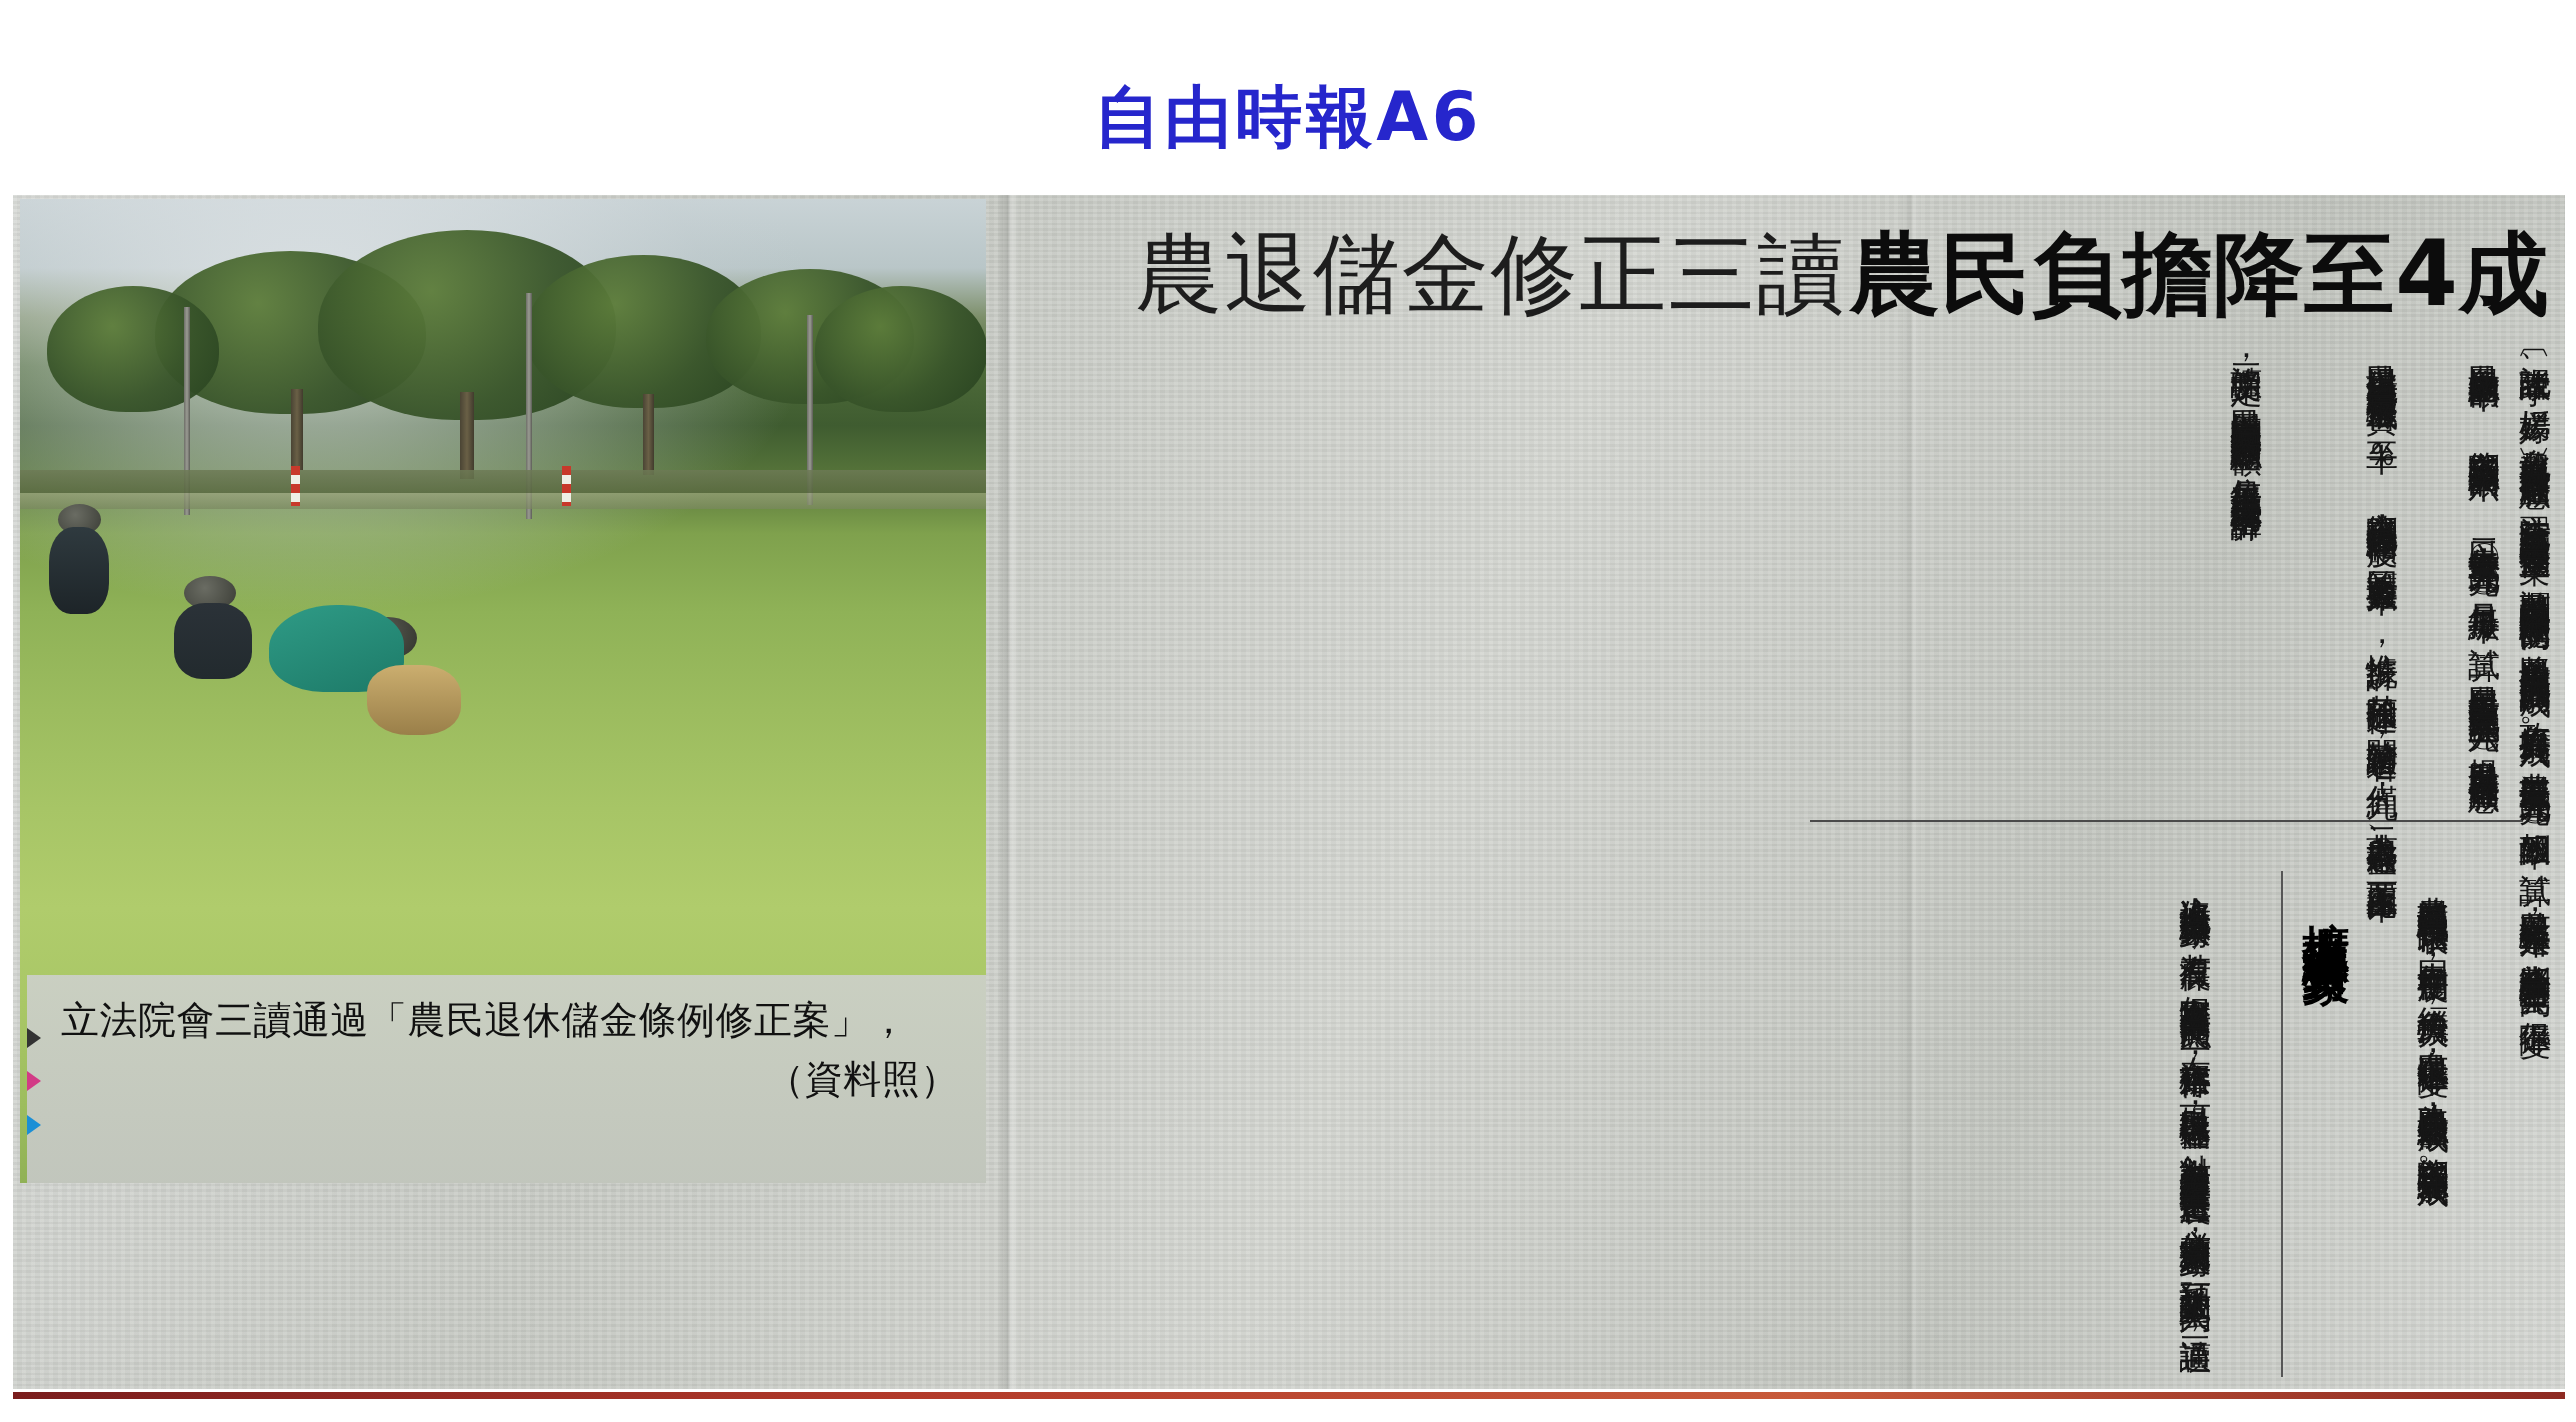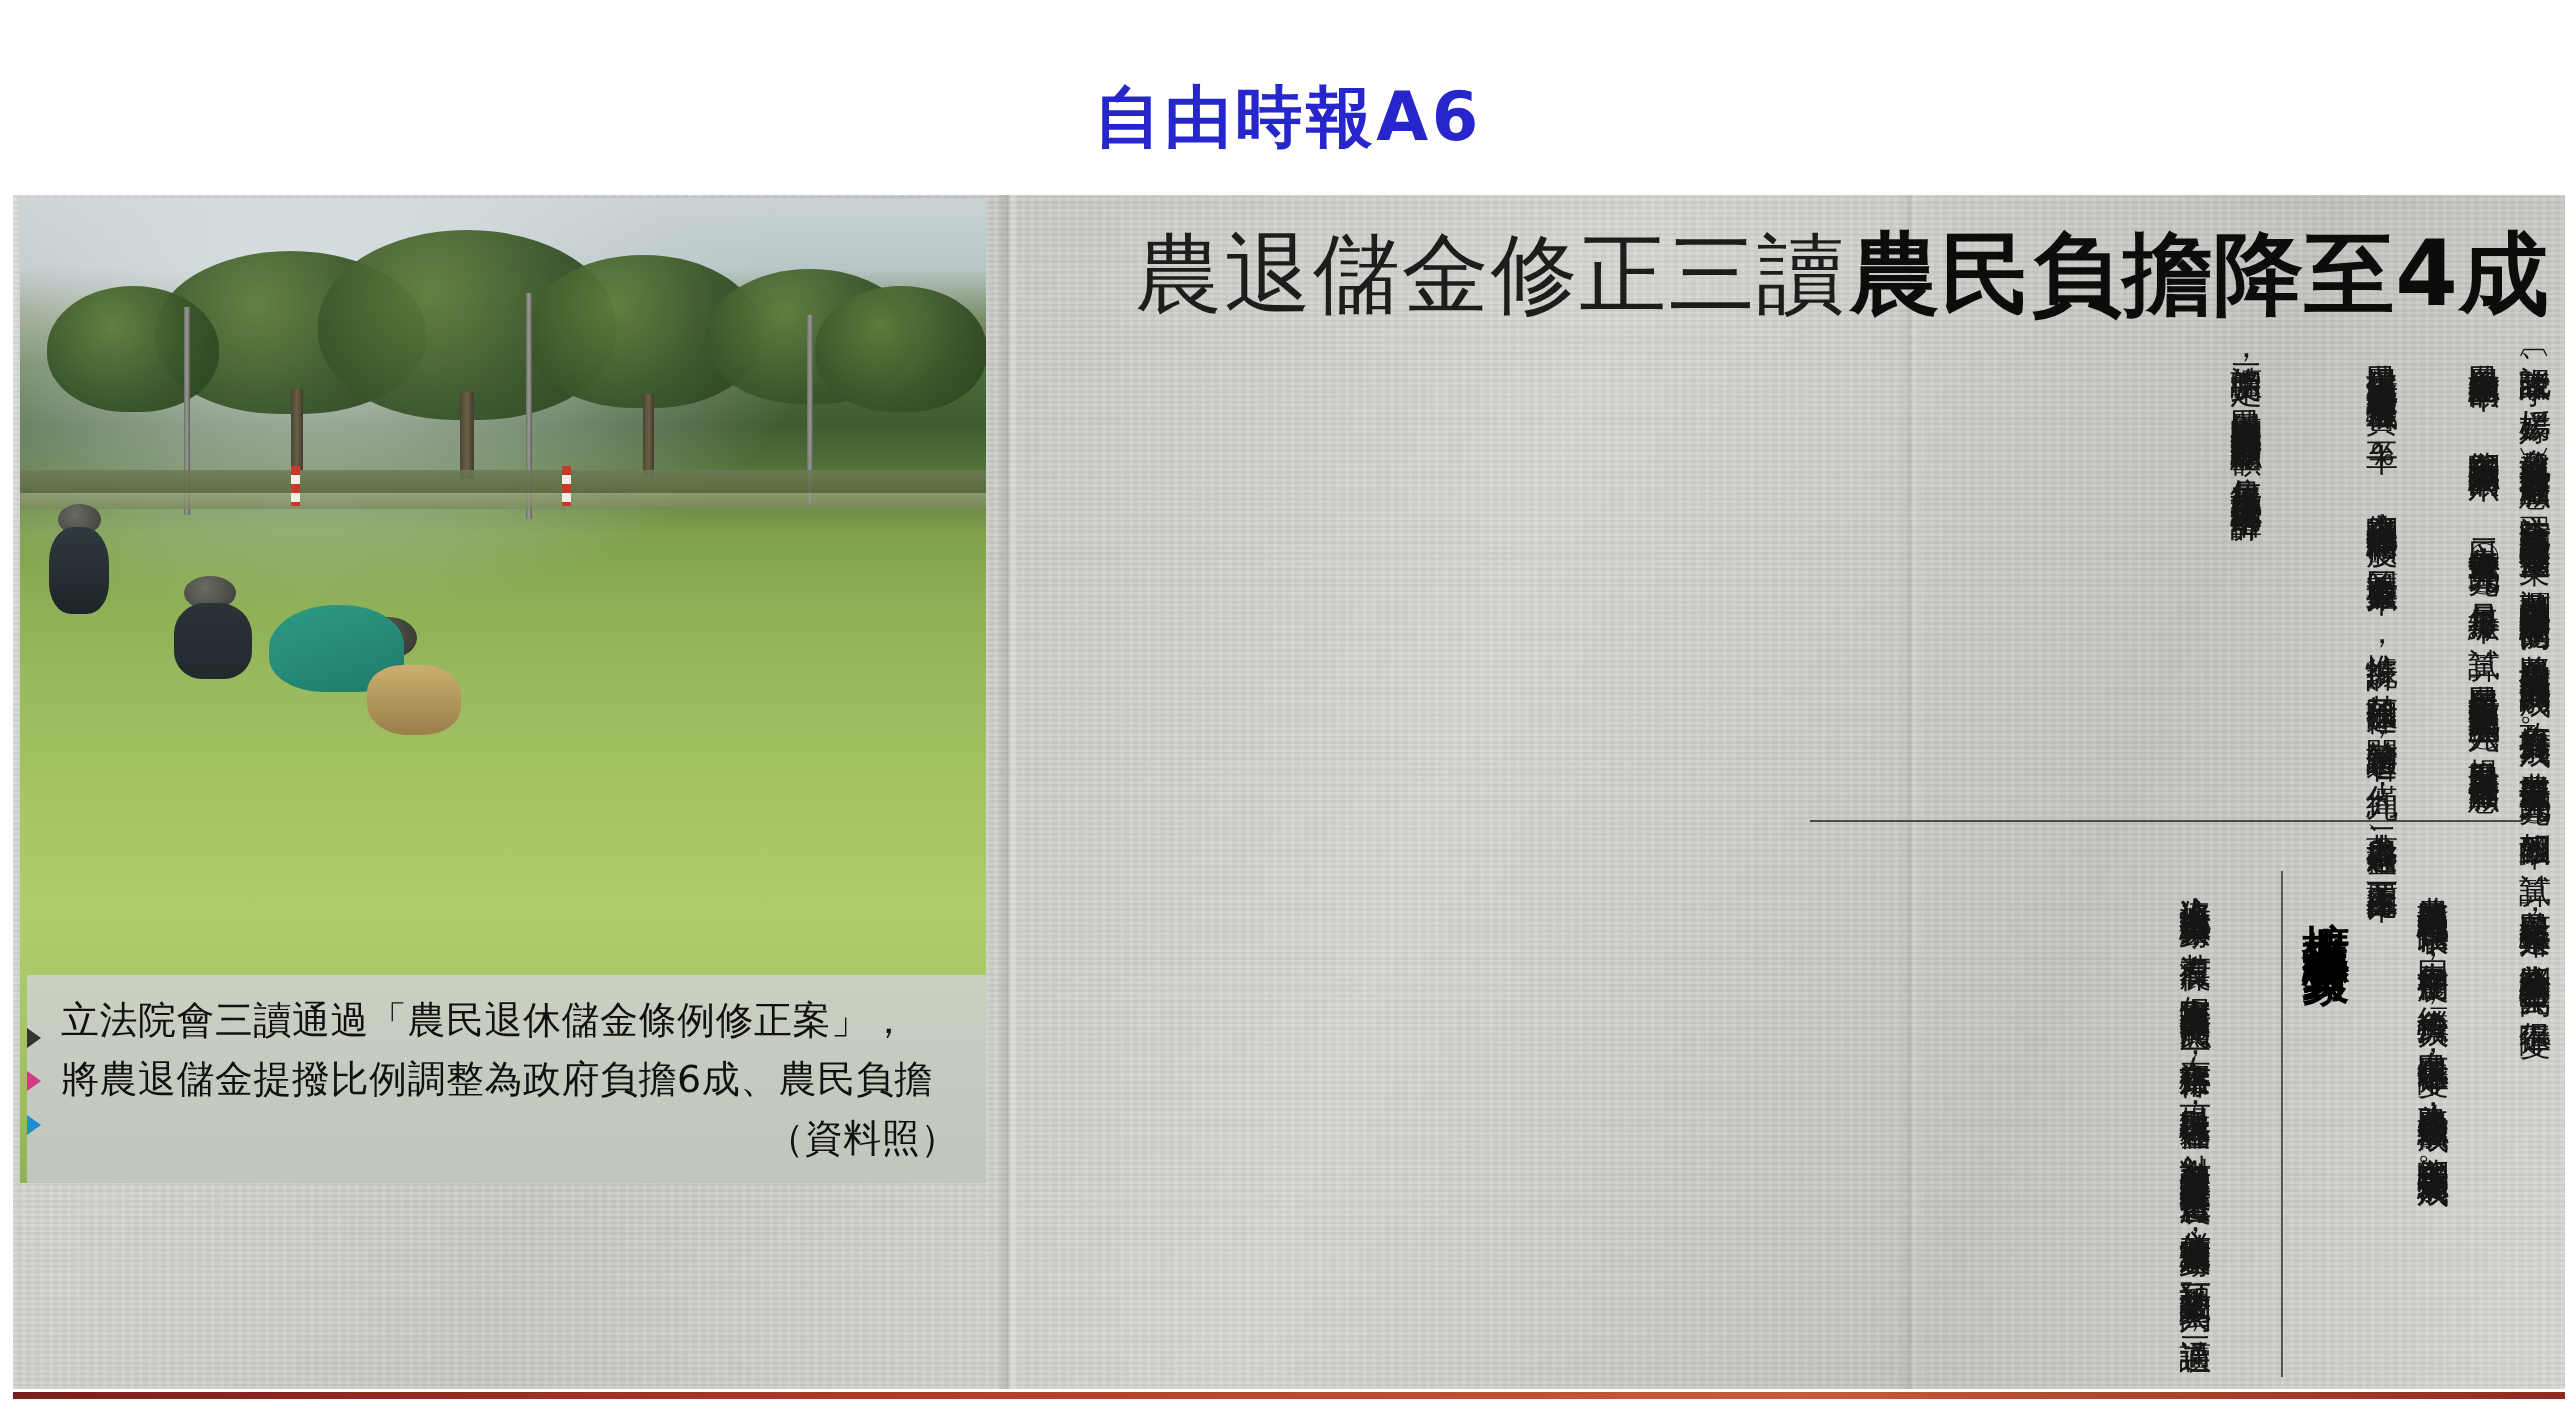--- a/index.html
+++ b/index.html
@@ -306,21 +306,20 @@
       </div>
     </div>
 
     <div class="photo-caption">
       <div class="caption-arrows">
         <span class="c1"></span>
           <span class="c2"></span>
           <span class="c3"></span>
       </div>
       <div>立法院會三讀通過「農民退休儲金條例修正案」，</div>
-      <div>將農退儲金提撥比例調整為政府負擔6成、農民負擔</div>
       <span class="src">（資料照）</span>
     </div>
   </div>
 
   <div class="headline">
     <span class="h-light">農退儲金修正三讀</span>
     <span class="h-bold">農民負擔降至4成</span>
   </div>
 
   <div class="rule-h" style="left:1797px;top:625px;width:713px;"></div>

